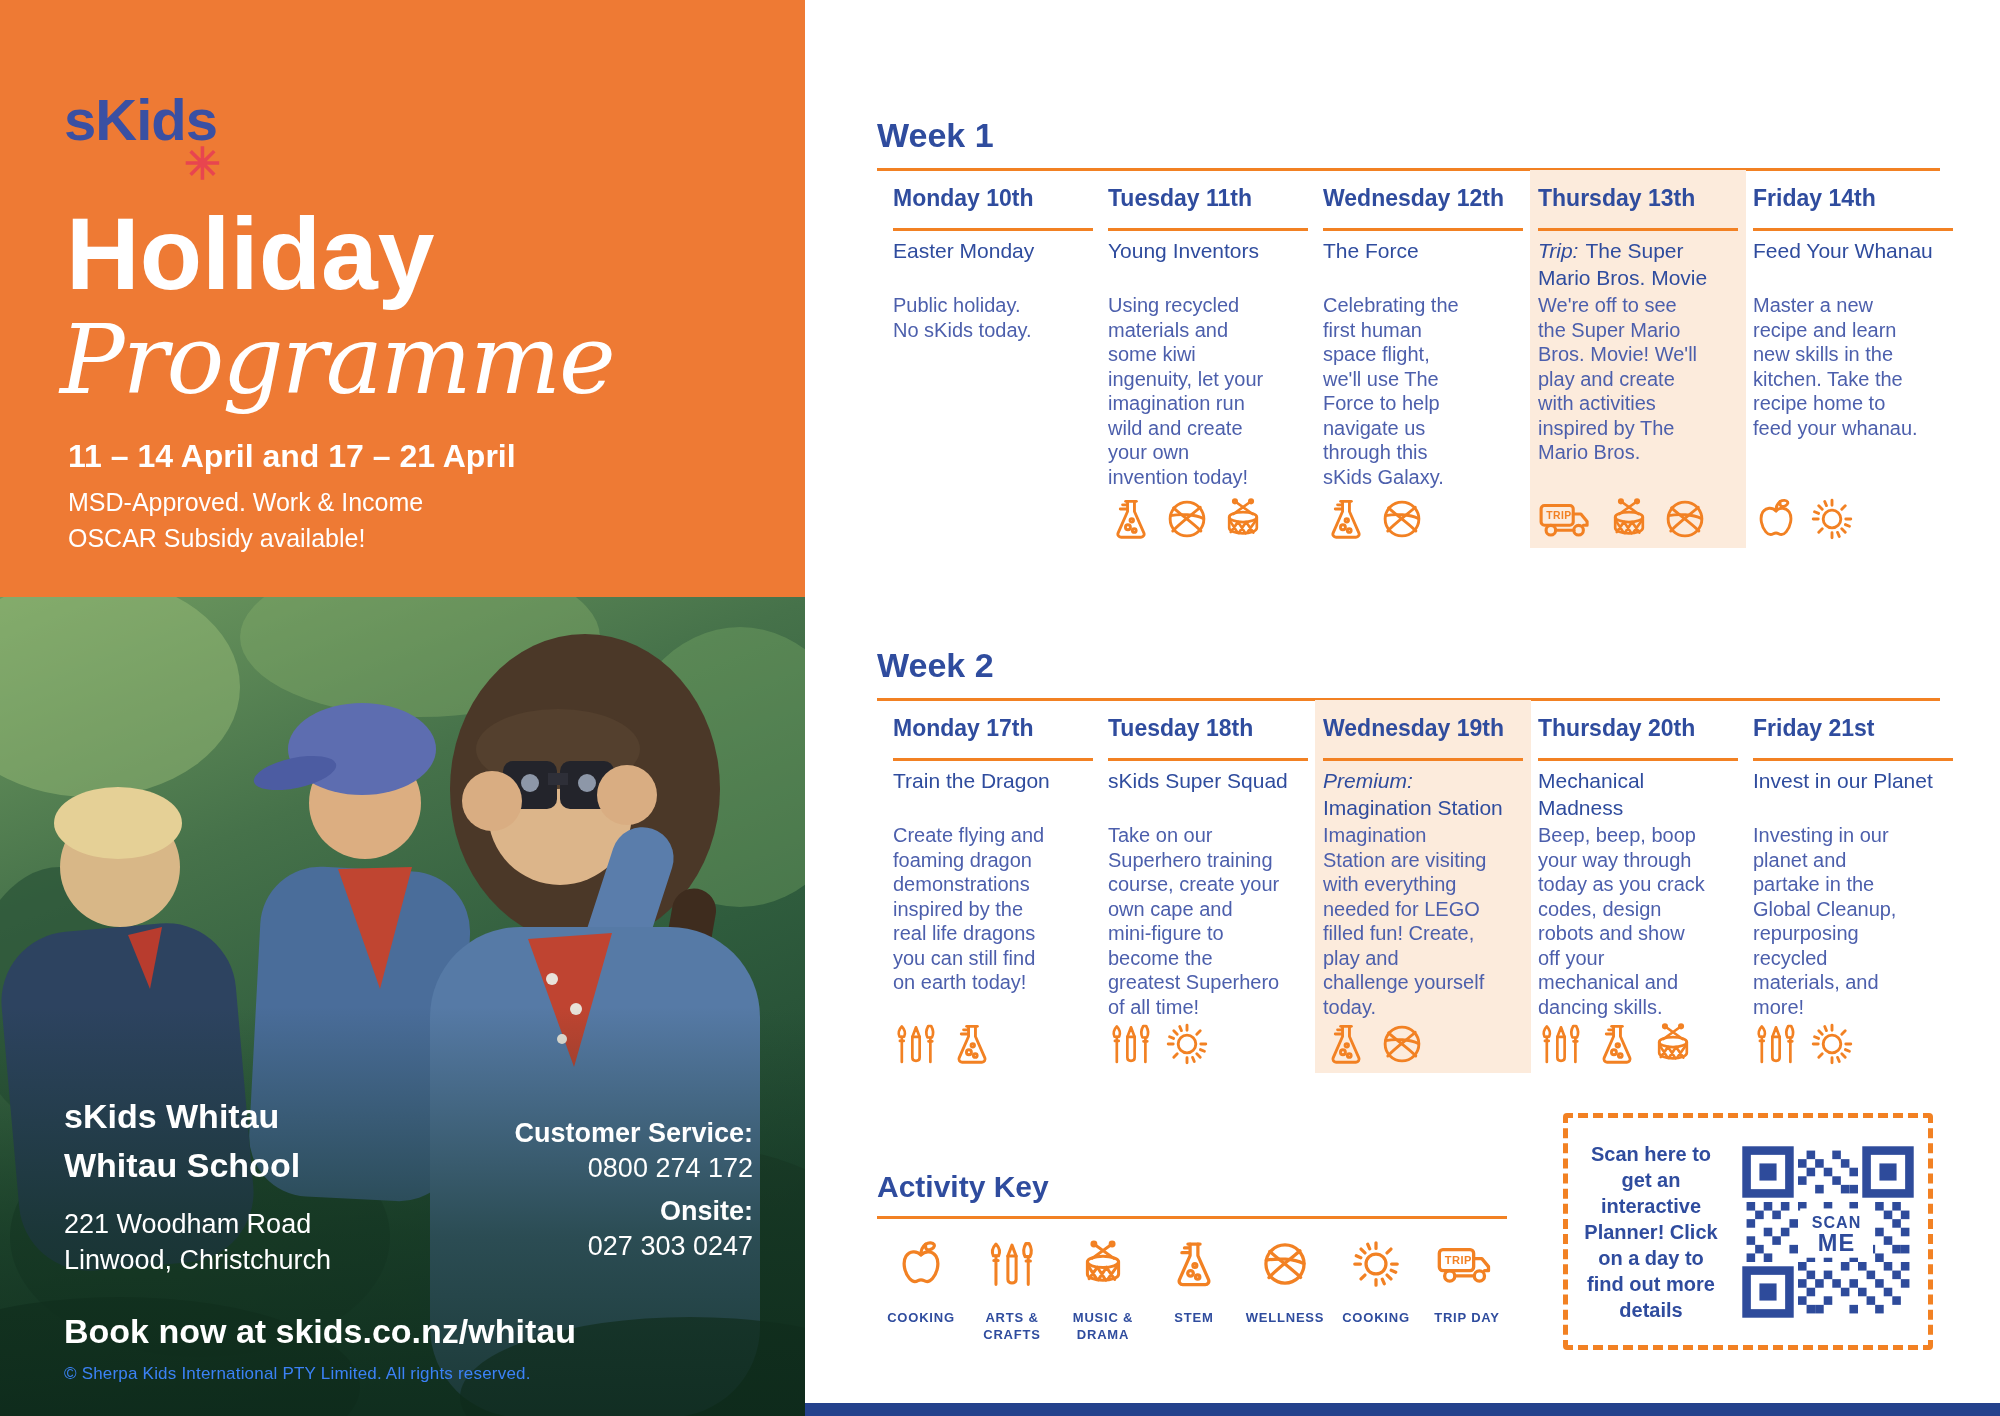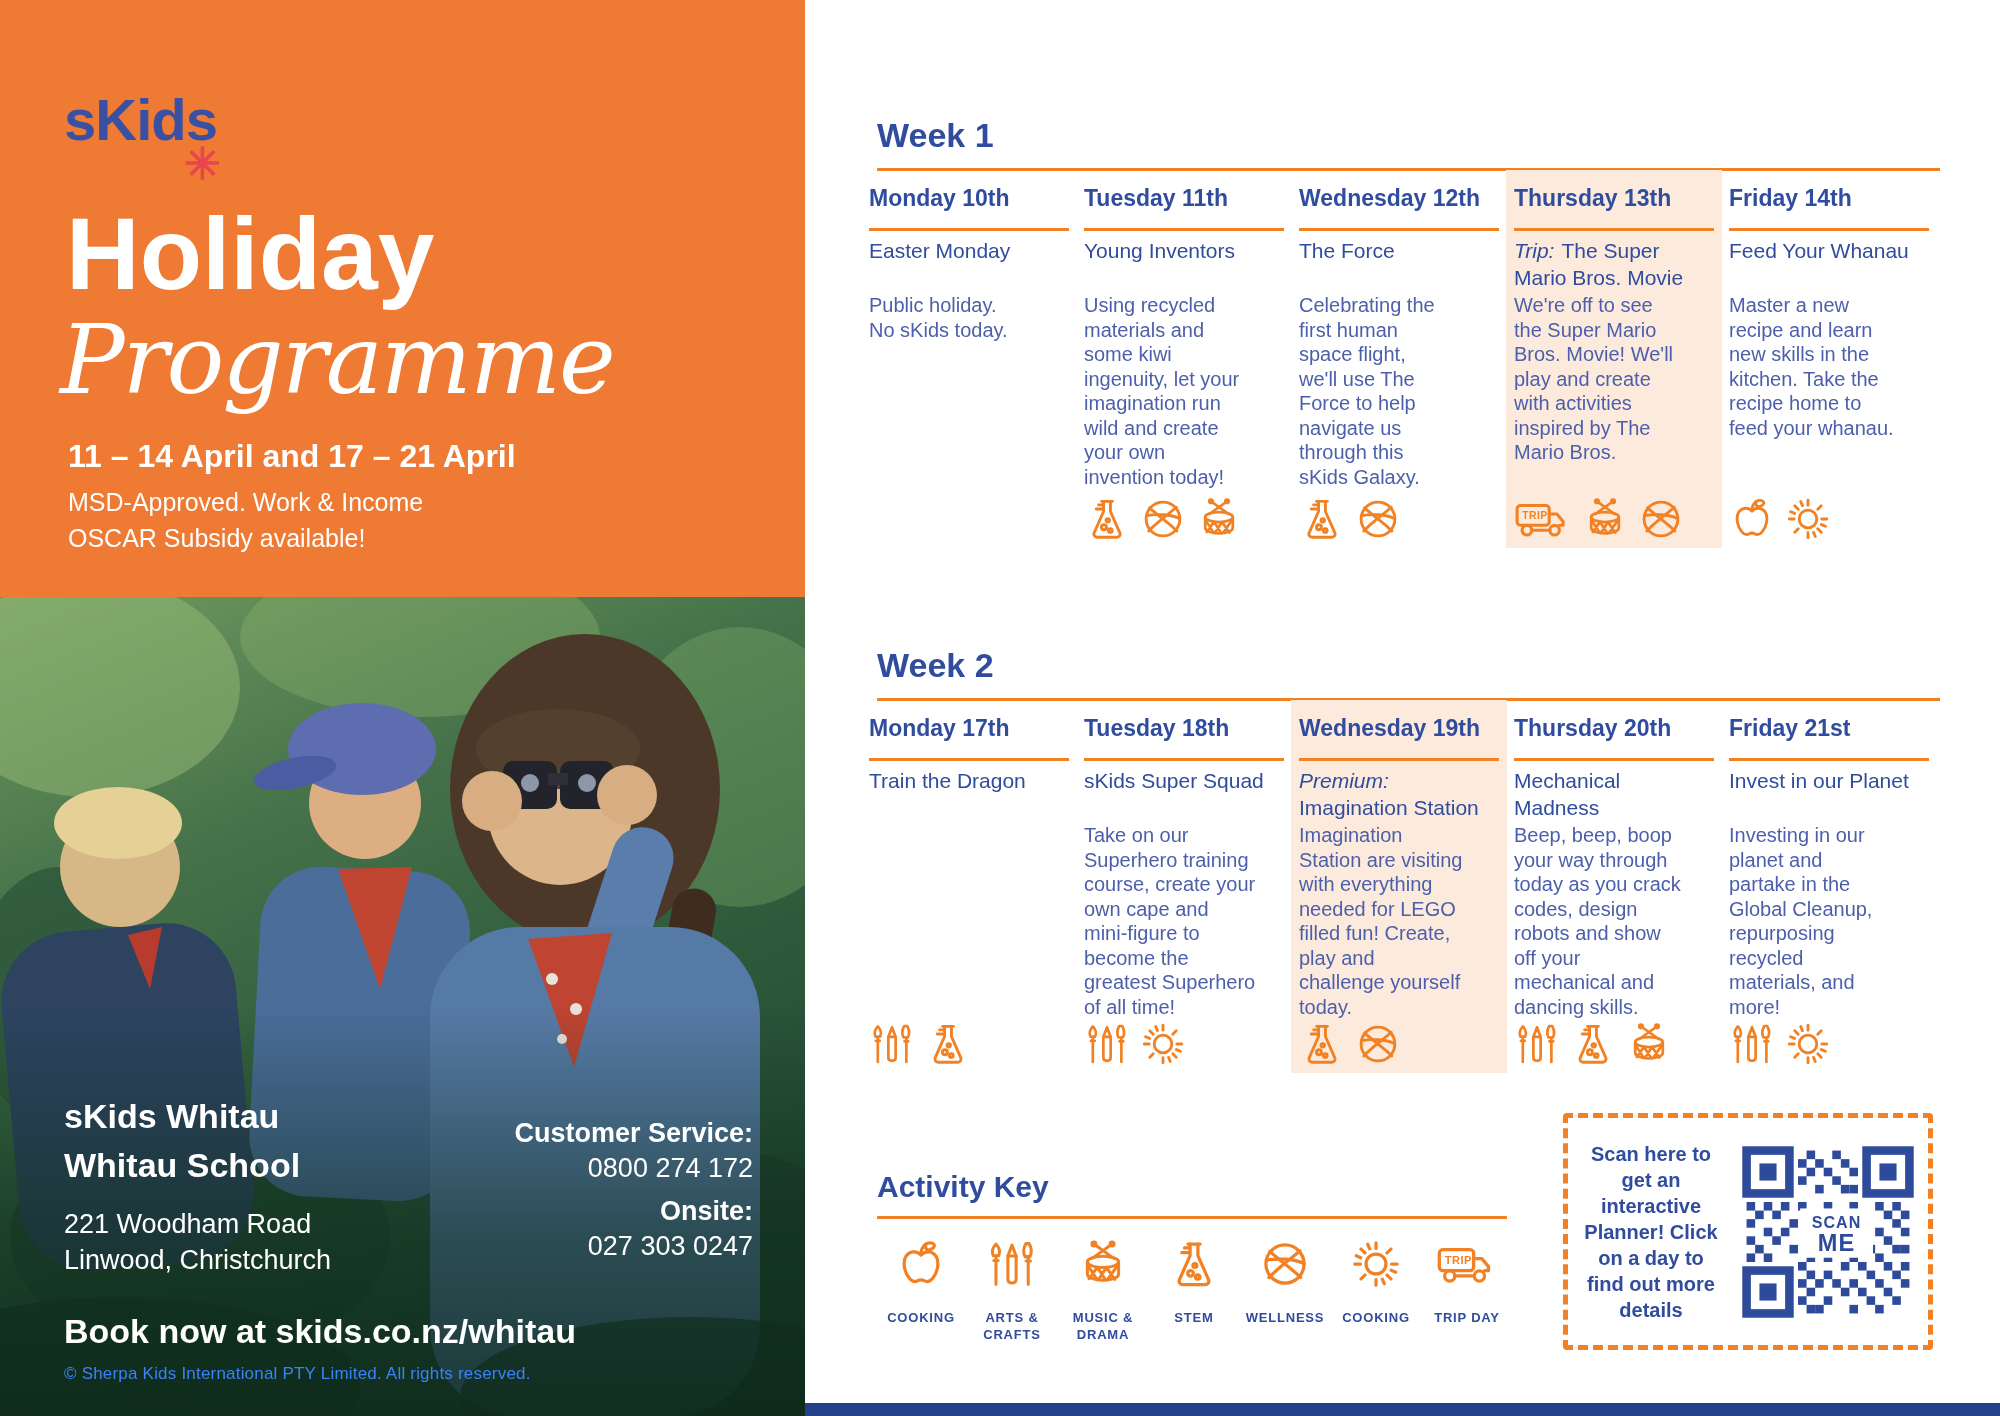--- a/index.html
+++ b/index.html
@@ -32,21 +32,21 @@
   .contact .lbl { font-weight:bold; }
   .contact .gap { height:8px; }
   .book-now { position:absolute; left:64px; top:1312px; font-size:34px; font-weight:bold; color:#fff; }
   .copyright { position:absolute; left:64px; top:1364px; font-size:17px; color:#3b82f6; letter-spacing:.2px; }
   
   .right-panel { position:absolute; left:805px; top:0; width:1195px; height:1416px; background:#fff; }
   .week-header { position:absolute; left:72px; width:1063px; border-bottom:3px solid #F28123; padding-bottom:13px; }
   .week-header.w1 { top:116px; }
   .week-header.w2 { top:646px; }
   .week-title { font-size:34px; font-weight:bold; color:#2F4C9E; }
-  .day-grid { position:absolute; left:64px; display:grid; grid-template-columns:repeat(5,200px);
+  .day-grid { position:absolute; left:88px; display:grid; grid-template-columns:repeat(5,200px);
           column-gap:15px; }
   .day-grid.w1 { top:170px; height:378px; }
   .day-grid.w2 { top:700px; height:373px; }
   .day { position:relative; display:flex; flex-direction:column; }
   .day.highlighted { background:#FCEBDC; margin:0 -8px; padding:0 8px; }
   .day-date { margin-top:14px; font-size:23px; line-height:28px; font-weight:bold;
           color:#2F4C9E; white-space:nowrap; }
   .day-underline { margin-top:16px; border-top:3px solid #F28123; width:100%; }
   .day-title { margin-top:6px; font-size:21px; line-height:27px; font-weight:normal;
           color:#2F4C9E; min-height:56px; white-space:pre-line; }
@@ -344,20 +344,27 @@
     </div>
 
     <div class="week-header w2">
       <div class="week-title">Week 2</div>
     </div>
     <div class="day-grid w2">
       <div class="day">
         <div class="day-date">Monday 17th</div>
         <div class="day-underline"></div>
         <div class="day-title">Train the Dragon</div>
+        <div class="day-desc">Create flying and
+foaming dragon
+demonstrations
+inspired by the
+real life dragons
+you can still find
+on earth today!</div>
         <div class="day-icons">
             <svg class="act-icon icon-arts-crafts">
               <use href="#icon-arts-crafts"></use>
             </svg>
             <svg class="act-icon icon-stem">
               <use href="#icon-stem"></use>
             </svg>
           </div>
       </div>
       <div class="day">

